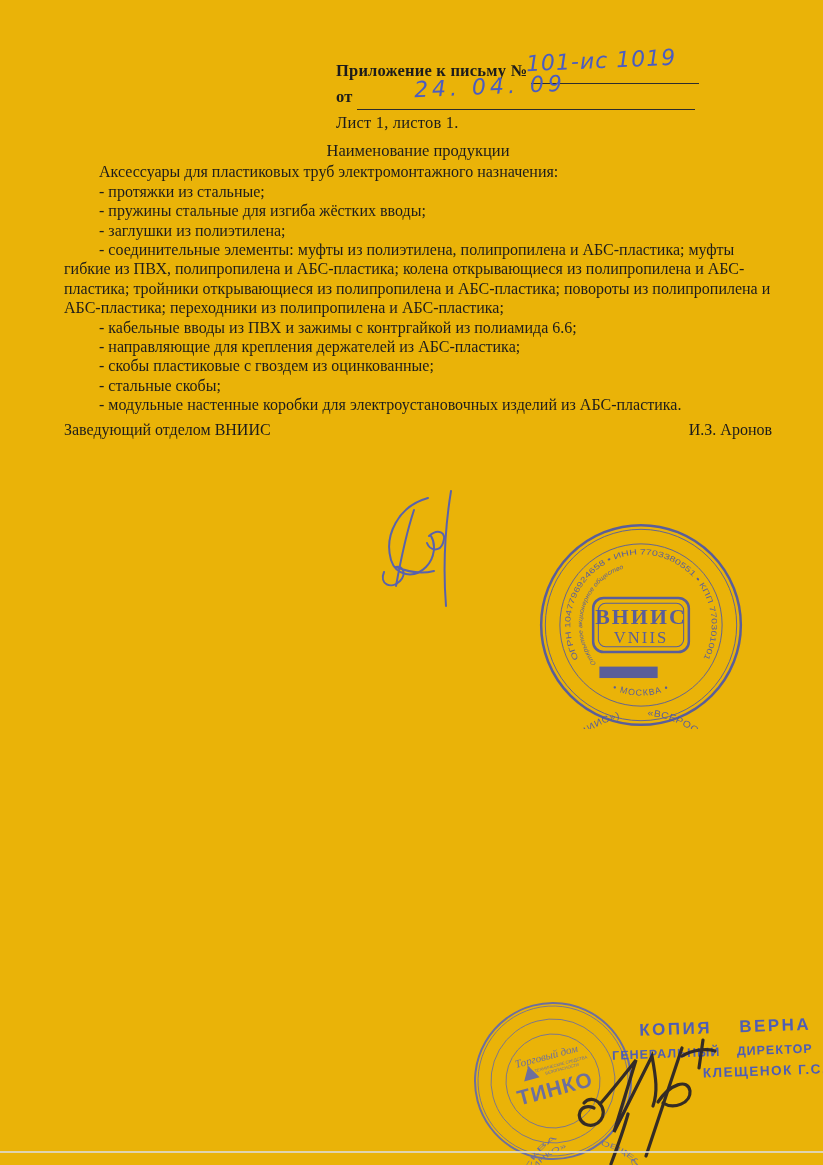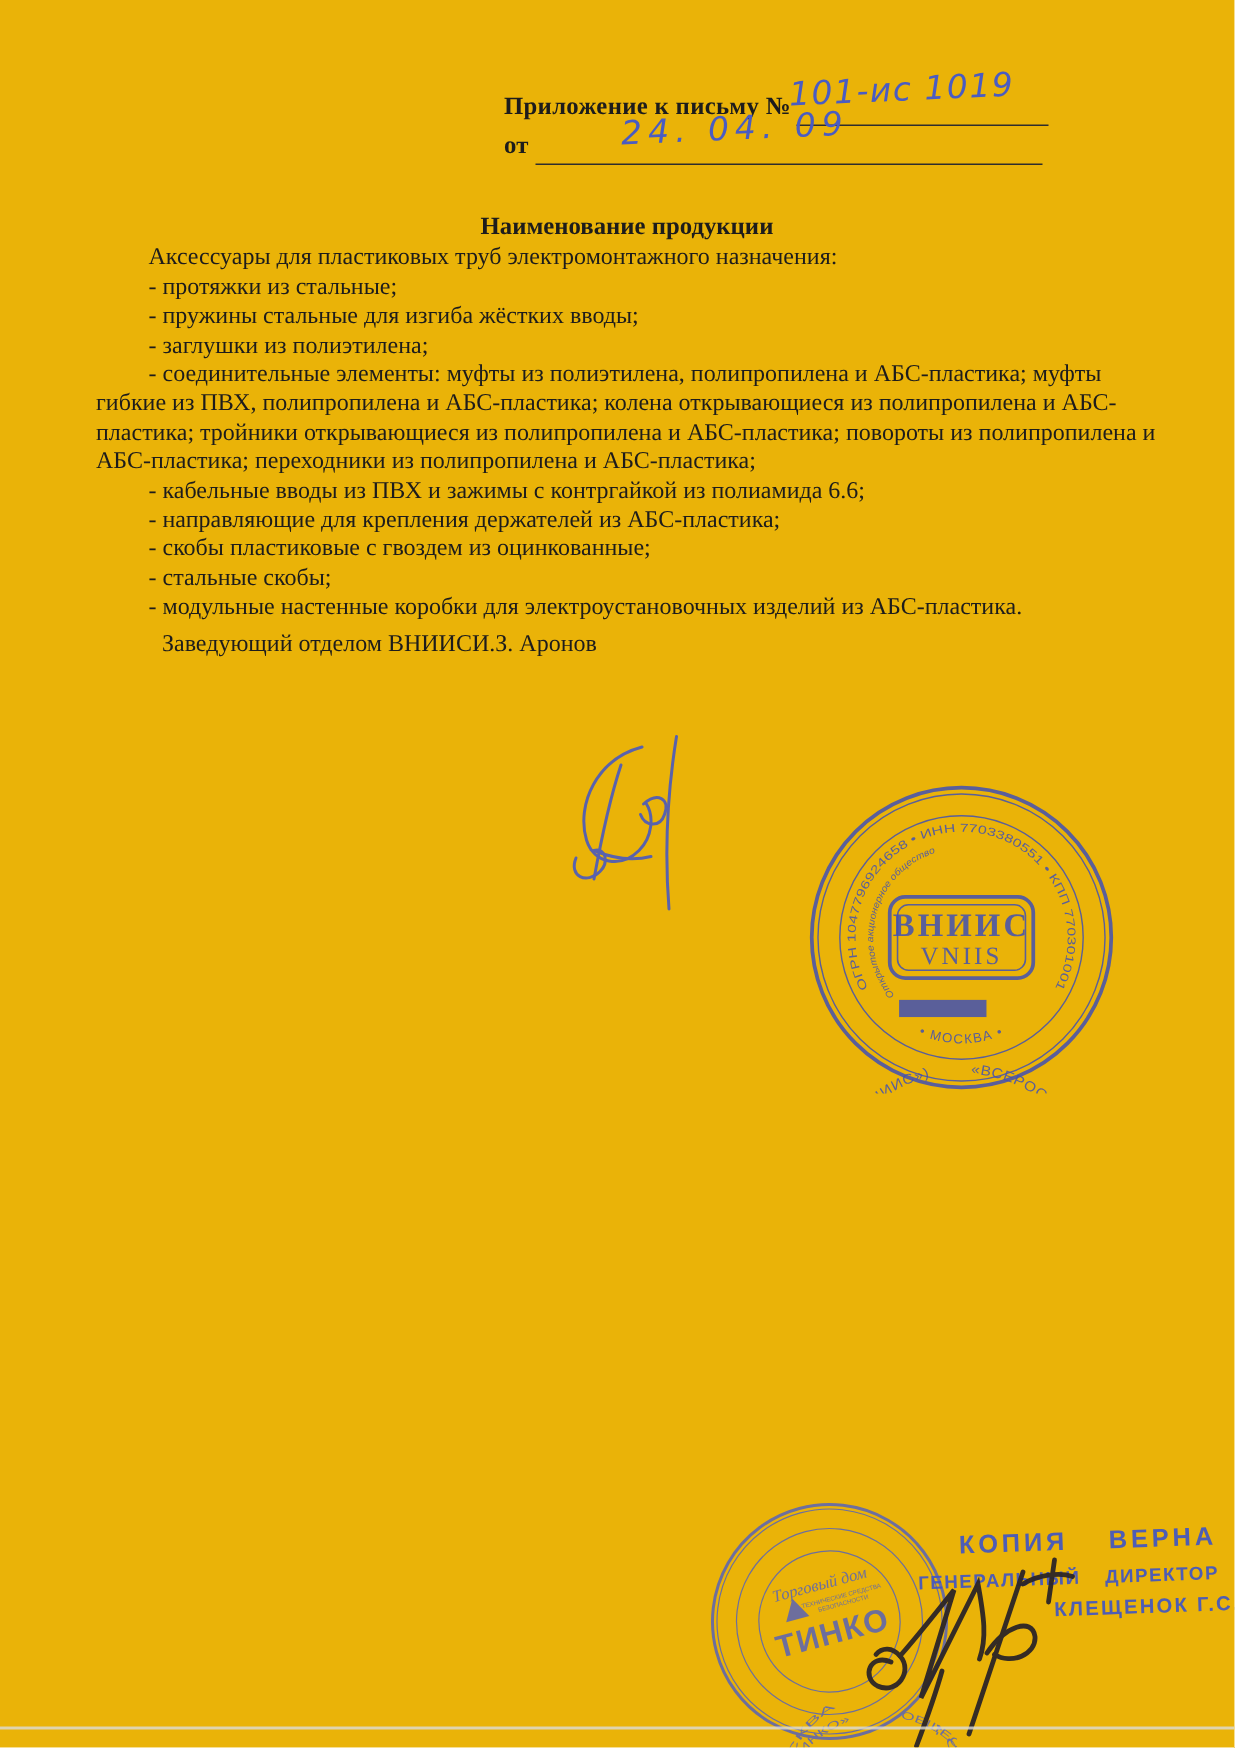--- a/index.html
+++ b/index.html
@@ -12,25 +12,25 @@
   .hdr-label{font-weight:bold;letter-spacing:.2px;}
   .blank{display:inline-block;border-bottom:1.6px solid #2e2d2d;height:18px;vertical-align:bottom;}
   .hw{position:absolute;font-family:"DejaVu Sans", sans-serif;font-style:italic;
       color:#4a5cc2;transform:rotate(-2.5deg);white-space:nowrap;}
   .hw1{left:190px;top:-10px;font-size:22px;letter-spacing:1px;}
   .hw2{left:78px;top:-10px;font-size:22px;letter-spacing:4px;}
   .sheet{font-weight:normal;}
 
   
   .doc-body{position:absolute;left:64px;top:141px;width:708px;font-size:16px;line-height:19.4px;}
-  .doc-title{text-align:center;font-weight:bold;font-size:16.5px;margin-bottom:2px;}
+  .doc-title{text-align:center;font-weight:normal;font-size:16.5px;margin-bottom:2px;}
   .line{text-indent:35px;}
   .b{font-weight:normal;}
   .just{text-align:justify;}
-  .sig-row{display:flex;justify-content:flex-start;margin-top:5px;margin-left:44px;}
+  .sig-row{display:flex;justify-content:space-between;margin-top:5px;}
 
   
   .abs{position:absolute;}
   svg text{font-family:"Liberation Sans", sans-serif;}
   .serifT{font-family:"Liberation Serif", serif;}
 
   .copy-stamp{position:absolute;left:612px;top:1018px;width:210px;
       font-family:"Liberation Sans", sans-serif;font-weight:bold;color:#4156c4;
       transform:rotate(-2deg);opacity:.92;}
   .copy-l1{font-size:17px;letter-spacing:2.5px;word-spacing:20px;margin-left:28px;}
@@ -48,20 +48,21 @@
     <div class="hdr-row">
       <span class="hdr-label">Приложение к письму №</span>
       <span class="blank" style="width:168px"></span>
       <span class="hw hw1">101-ис 1019</span>
     </div>
     <div class="hdr-row">
       <span class="hdr-label">от</span>
       <span class="blank" style="width:338px"></span>
       <span class="hw hw2">24. 04. 09</span>
     </div>
+    <div class="hdr-row sheet hdr-label">Лист 1, листов 1.</div>
   </div>
 
   <div class="doc-body">
     <div class="doc-title">Наименование продукции</div>
     <div class="line b">Аксессуары для пластиковых труб электромонтажного назначения:</div>
     <div class="line b">- протяжки из стальные;</div>
     <div class="line b">- пружины стальные для изгиба жёстких вводы;</div>
     <div class="line">- заглушки из полиэтилена;</div>
     <div class="line">- соединительные элементы: муфты из полиэтилена, полипропилена и АБС-пластика; муфты гибкие из ПВХ, полипропилена и АБС-пластика; колена открывающиеся из полипропилена и АБС-пластика; тройники открывающиеся из полипропилена и АБС-пластика; повороты из полипропилена и АБС-пластика; переходники из полипропилена и АБС-пластика;</div>
     <div class="line">- кабельные вводы из ПВХ и зажимы с контргайкой из полиамида 6.6;</div>

